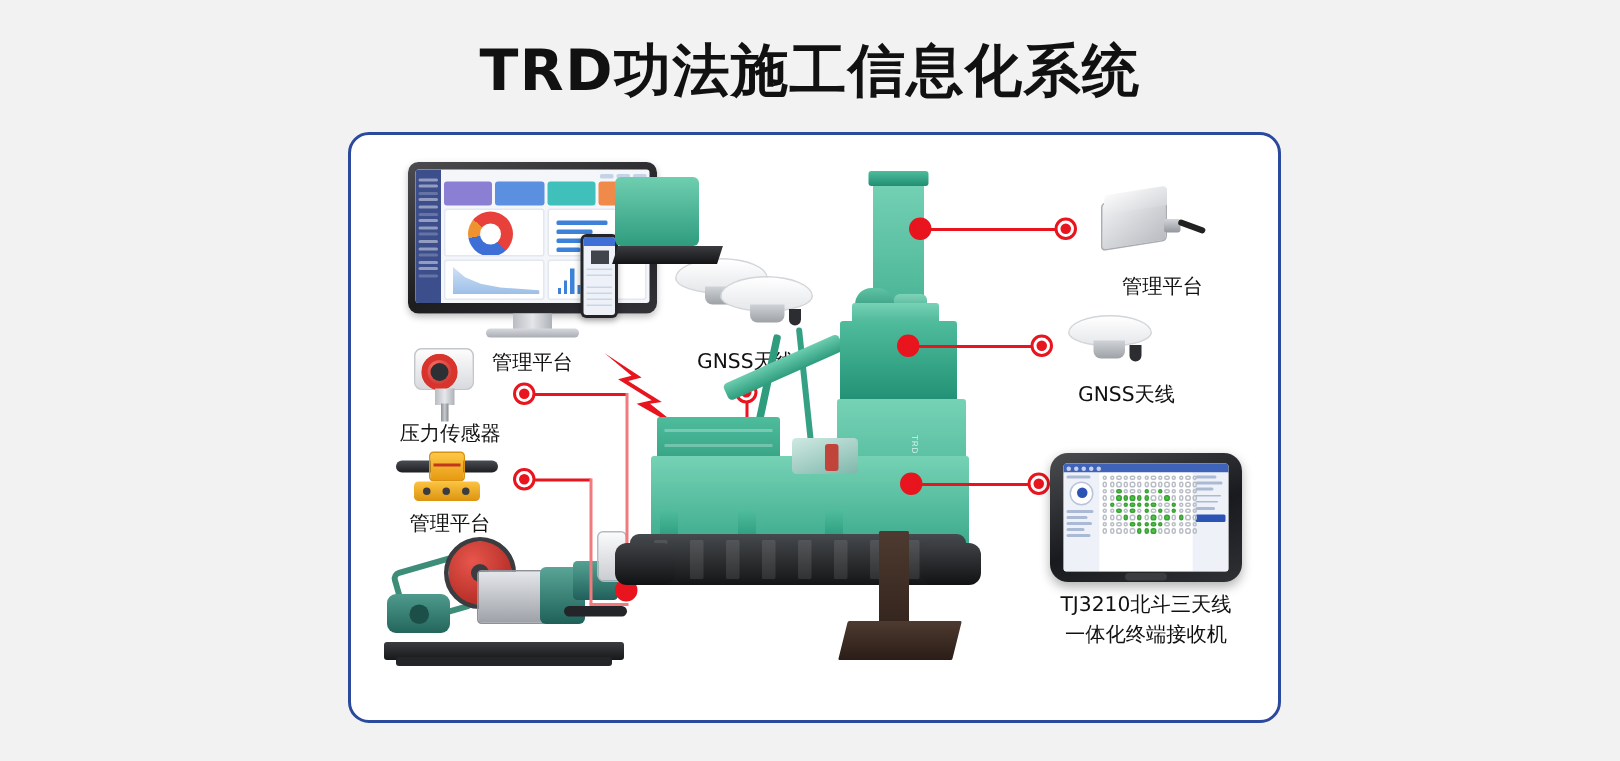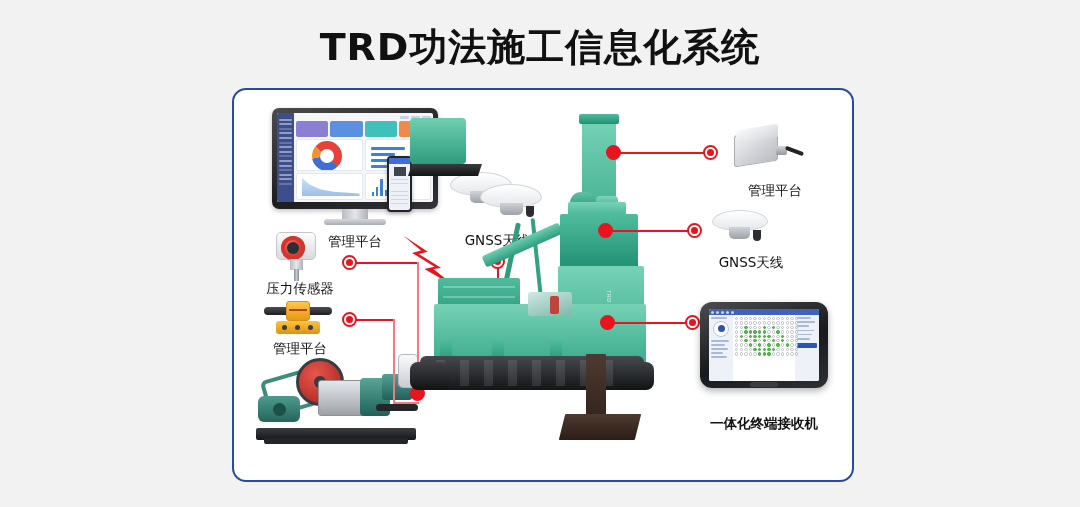--- a/index.html
+++ b/index.html
@@ -671,17 +671,18 @@
                 <div class="tl" style="width:85%"></div>
                 <div class="tl" style="width:75%"></div>
                 <div class="tl" style="width:65%"></div>
                 <div class="btn"></div>
               </div>
             </div>
           </div>
         </div>
         <div class="tab-chin"></div>
       </div>
-      <div class="lbl two" style="left:430px;top:324px;width:200px;font-weight:bold;">一体化终端接收机</div>
+      <div class="lbl two" style="left:430px;top:304px;width:200px;">TJ3210北斗三天线</div>
+      <div class="lbl two" style="left:430px;top:324px;width:200px;">一体化终端接收机</div>
 
     </div>
   </div>
 </div>
 
 </body></html>

